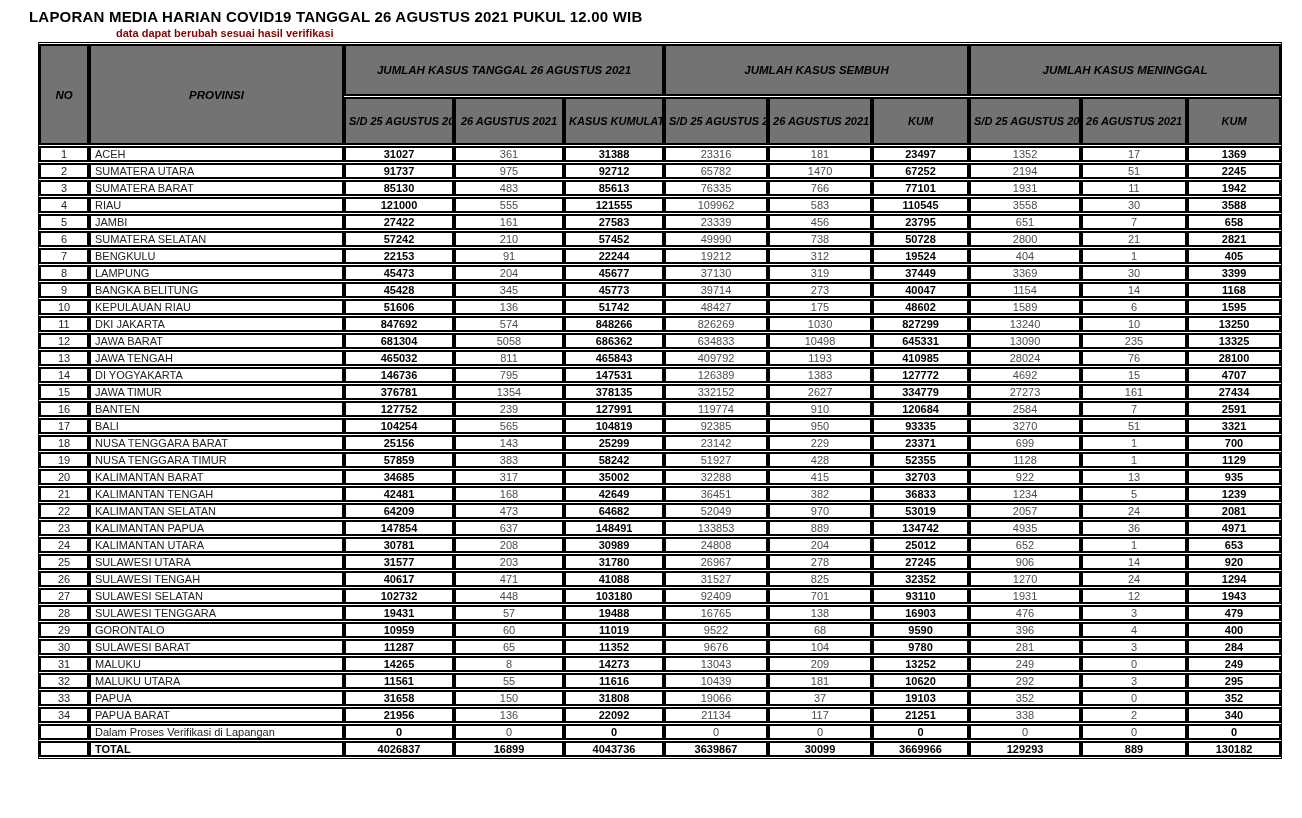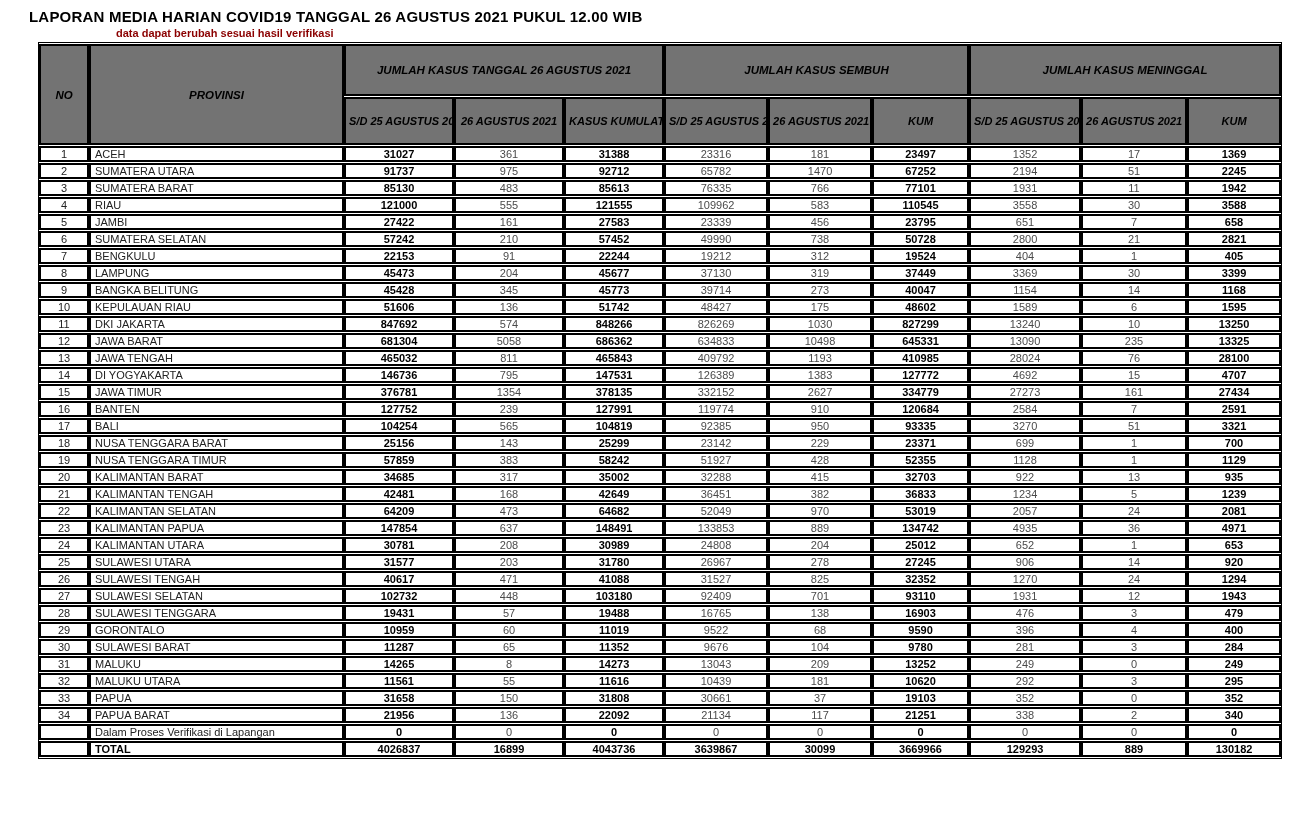--- a/index.html
+++ b/index.html
@@ -512,21 +512,21 @@
           <td class="c-norm">292</td>
           <td class="c-norm">3</td>
           <td class="c-bold">295</td>
         </tr>
         <tr>
           <td class="c-no">33</td>
           <td class="c-prov">PAPUA</td>
           <td class="c-bold">31658</td>
           <td class="c-norm">150</td>
           <td class="c-bold">31808</td>
-          <td class="c-norm">30661</td>
+          <td class="c-norm">19066</td>
           <td class="c-norm">37</td>
           <td class="c-bold">19103</td>
           <td class="c-norm">352</td>
           <td class="c-norm">0</td>
           <td class="c-bold">352</td>
         </tr>
         <tr>
           <td class="c-no">34</td>
           <td class="c-prov">PAPUA BARAT</td>
           <td class="c-bold">21956</td>

